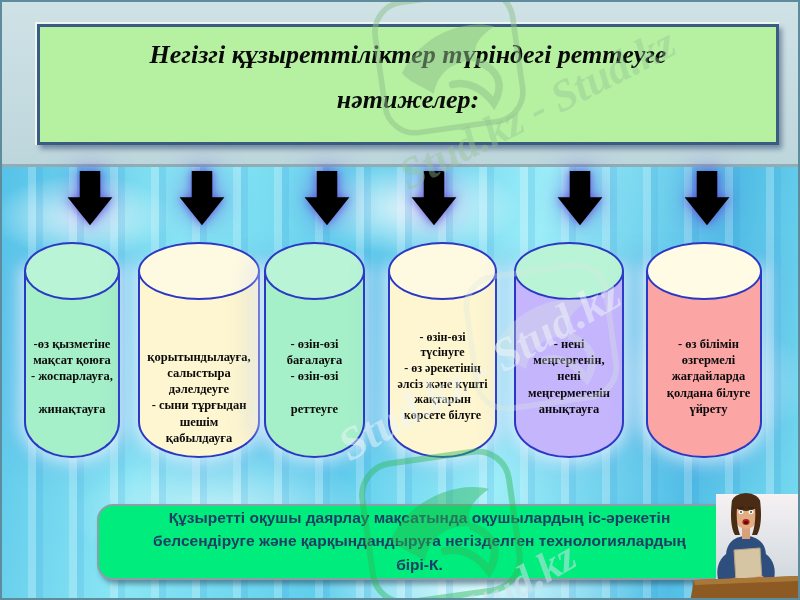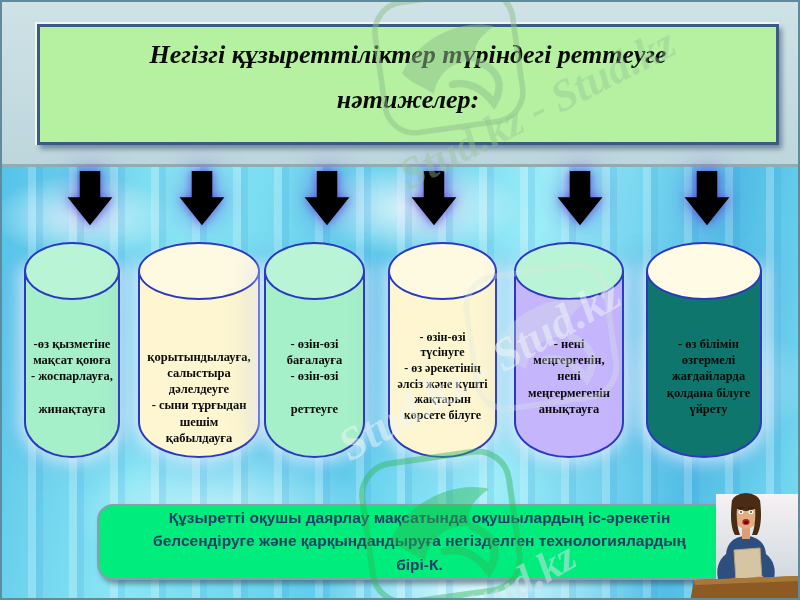--- a/index.html
+++ b/index.html
@@ -202,21 +202,21 @@
     <div class="cyl-body" style="background: #c4b5fd;">
       <div class="cyl-text">- нені
 меңгергенін,
 нені
 меңгермегенін
 анықтауға</div>
     </div>
   </div>
   <div class="cylinder" style="left:644px;width:116px">
     <div class="cyl-top" style="background: rgb(255, 251, 228);"></div>
-    <div class="cyl-body" style="background: #0f766e; padding-left: 12px;">
+    <div class="cyl-body" style="background: #fca5a5; padding-left: 12px;">
       <div class="cyl-text">- өз білімін
 өзгермелі
 жағдайларда
 қолдана білуге
 үйрету</div>
     </div>
   </div>
 
   <div class="note-box" style="background: rgb(0, 236, 125);">
     <div class="note-text">Құзыретті оқушы даярлау мақсатында оқушылардың іс-әрекетін белсендіруге және қарқындандыруға негізделген технологиялардың бірі-К.</div>

